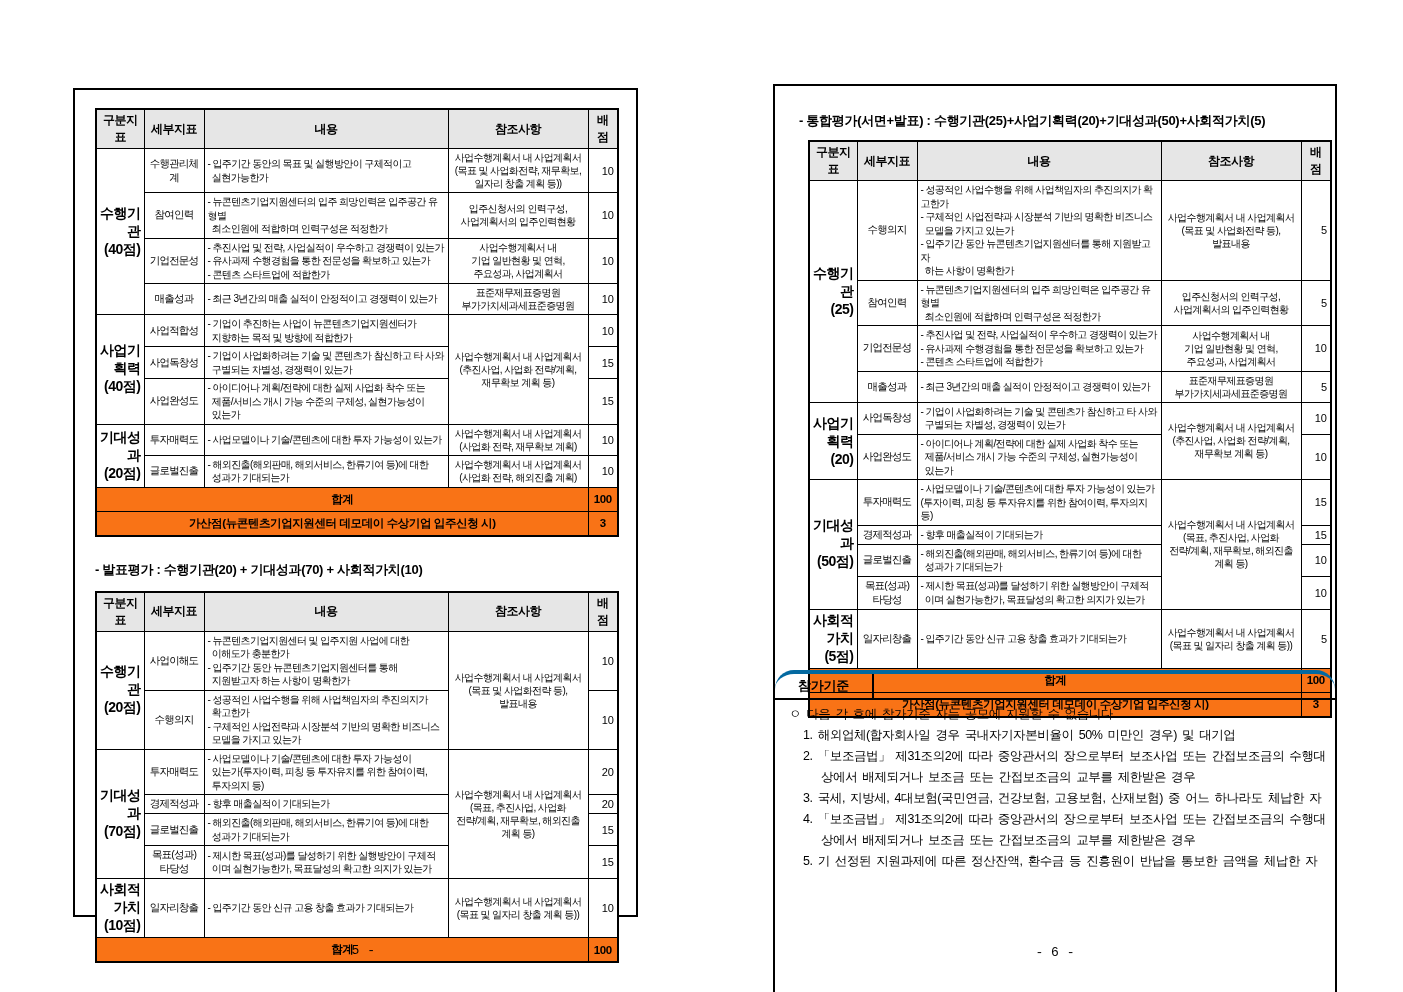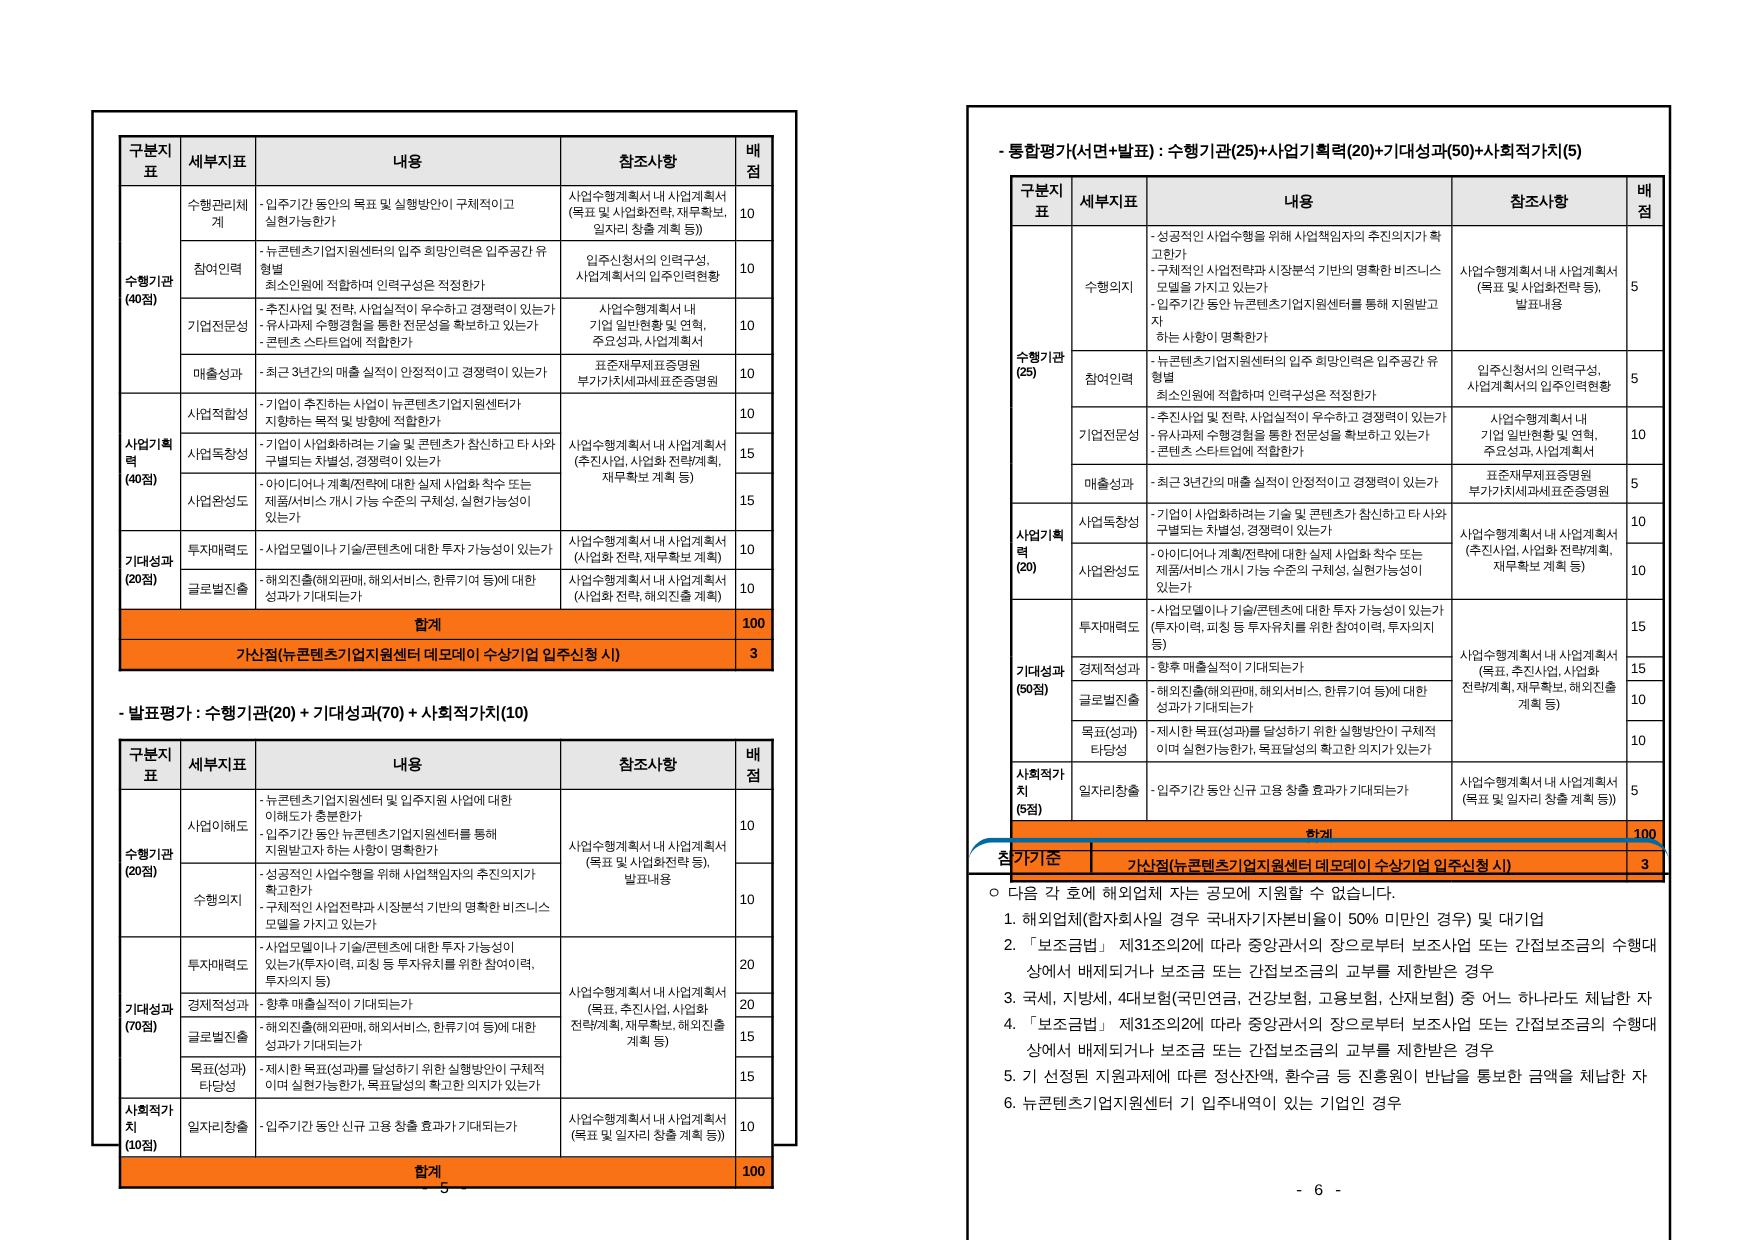--- a/index.html
+++ b/index.html
@@ -14,25 +14,25 @@
   .eval-heading{font-weight:bold;font-size:13px;letter-spacing:-0.3px;white-space:nowrap;}
   #p5-heading{margin:24px 0 0 20px;}
   #p6-heading{margin:26px 0 0 24px;}
 
   table.eval{border-collapse:collapse;table-layout:fixed;border:2px solid #000000;background:#fff;}
   #p5-table1{width:522px;margin:18px auto 0 20px;}
   #p5-table2{width:522px;margin:12px auto 0 20px;}
   #p6-table{width:520px;margin:10px auto 0 33px;}
   table.eval th, table.eval td{border:1px solid #000;padding:2px 3px;vertical-align:middle;}
   table.eval th{background:#e6e6e6;font-size:12px;font-weight:bold;height:20px;letter-spacing:-0.5px;}
-  td.group{font-size:10px;font-weight:bold;text-align:left;white-space:pre-line;letter-spacing:-0.5px;}
+  td.group{font-size:14px;font-weight:bold;text-align:right;white-space:pre-line;letter-spacing:-0.5px;}
   td.detail{font-size:10.5px;text-align:center;white-space:pre-line;letter-spacing:-0.8px;}
   td.content{font-size:10px;text-align:left;white-space:pre-wrap;line-height:13.5px;letter-spacing:-0.6px;padding-left:5px;}
   td.ref{font-size:10px;text-align:center;white-space:pre-line;line-height:13px;letter-spacing:-0.6px;}
-  td.score{font-size:11px;text-align:left;}
+  td.score{font-size:11px;text-align:right;}
   tr.total-row td{background:#f97316;font-weight:bold;text-align:center;font-size:11.5px;height:19px;letter-spacing:-0.4px;}
 
   .col-group{width:48px;}.col-detail{width:60px;}.col-content{width:244px;}.col-ref{width:140px;}.col-score{width:30px;}
 
   .participation{position:absolute;left:0;right:0;top:584px;bottom:0;border-top:4px solid #0369a1;border-radius:19px;}
   .part-header{height:24px;border-bottom:2px solid #000;display:flex;align-items:stretch;}
   .part-title{width:97px;border-right:2px solid #000;display:flex;align-items:center;justify-content:center;
     font-weight:bold;font-size:13px;letter-spacing:-0.3px;}
   .part-body{position:absolute;top:26px;left:0;right:0;bottom:24px;padding:4px 8px 0 12px;
     font-size:12.5px;line-height:21px;letter-spacing:-0.4px;word-spacing:2px;overflow:hidden;}
@@ -376,27 +376,26 @@
         </tr>
       </tbody>
     </table>
 
   <div class="participation">
     <div class="part-header">
       <div class="part-title">참가기준</div>
       <div class="part-blank"></div>
     </div>
     <div class="part-body">
-      <div class="part-intro">ㅇ 다음 각 호에 해외업체 자는 공모에 지원할 수 없습니다.</div>
+      <div class="part-intro">ㅇ 다음 각 호에 참가기준 자는 공모에 지원할 수 없습니다.</div>
       <div class="part-item">1. 해외업체(합자회사일 경우 국내자기자본비율이 50% 미만인 경우) 및 대기업</div>
       <div class="part-item">2. 「보조금법」 제31조의2에 따라 중앙관서의 장으로부터 보조사업 또는 간접보조금의 수행대상에서 배제되거나 보조금 또는 간접보조금의 교부를 제한받은 경우</div>
       <div class="part-item">3. 국세, 지방세, 4대보험(국민연금, 건강보험, 고용보험, 산재보험) 중 어느 하나라도 체납한 자</div>
       <div class="part-item">4. 「보조금법」 제31조의2에 따라 중앙관서의 장으로부터 보조사업 또는 간접보조금의 수행대상에서 배제되거나 보조금 또는 간접보조금의 교부를 제한받은 경우</div>
       <div class="part-item">5. 기 선정된 지원과제에 따른 정산잔액, 환수금 등 진흥원이 반납을 통보한 금액을 체납한 자</div>
-      <div class="part-item">6. 뉴콘텐츠기업지원센터 기 입주내역이 있는 기업인 경우</div>
     </div>
     <div class="contact-row">
       <div class="contact-title">문의처</div>
       <div class="contact-blank"></div>
     </div>
   </div>
 </div>
 
 <div class="page-number" id="pn5">- 5 -</div>
 <div class="page-number" id="pn6">- 6 -</div>

